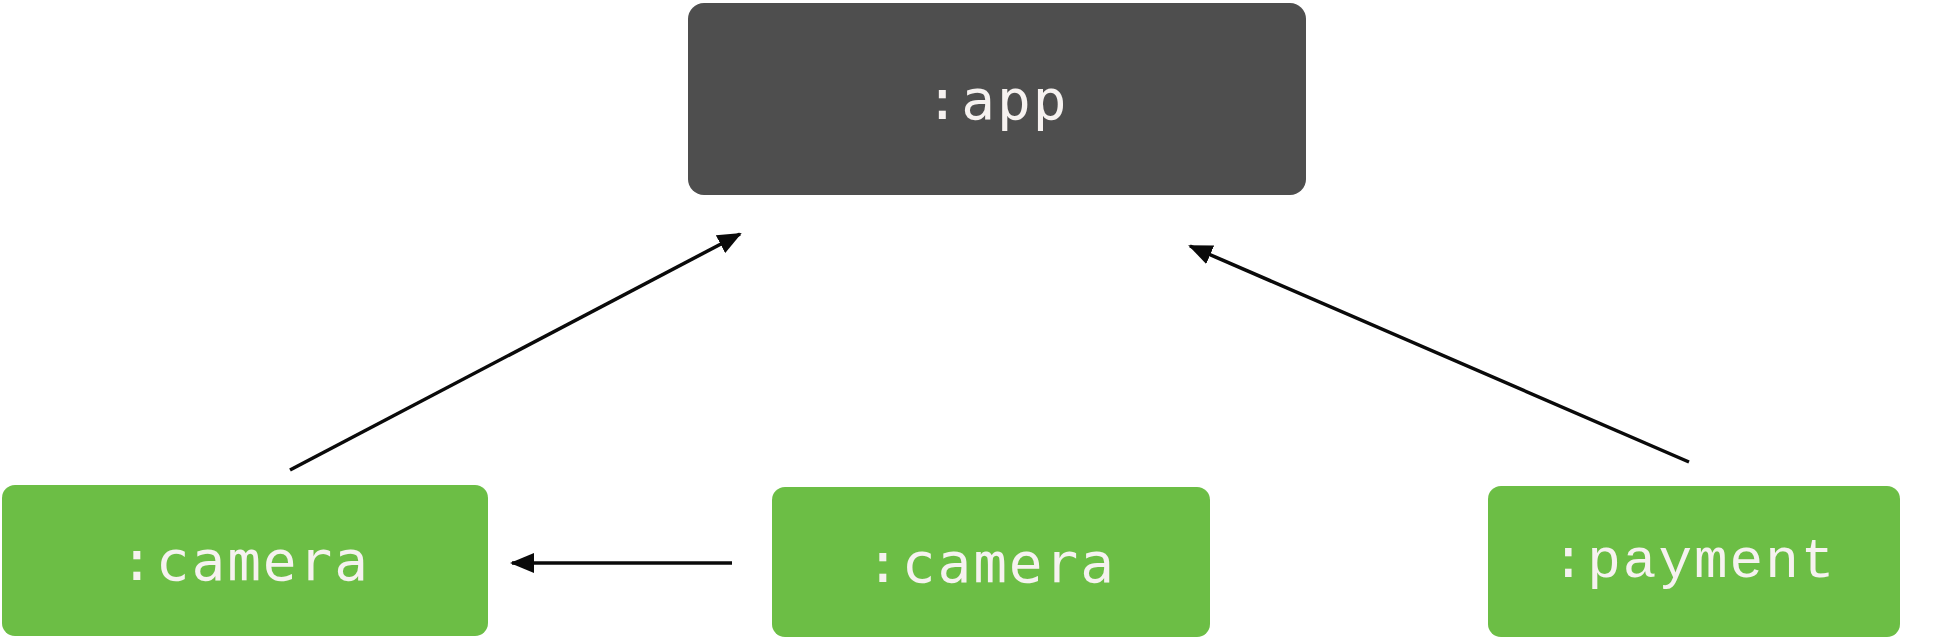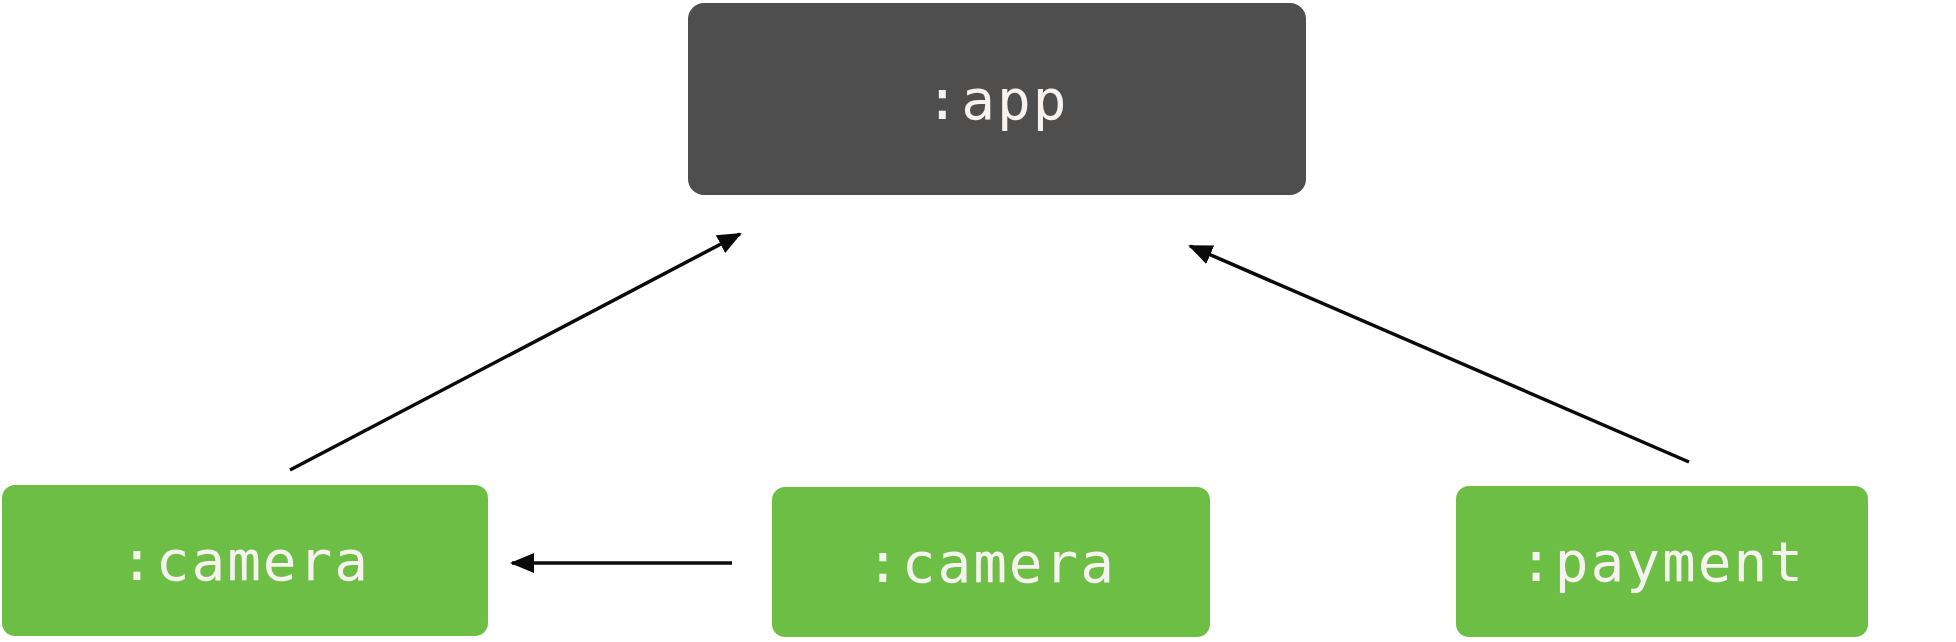--- a/index.html
+++ b/index.html
@@ -55,26 +55,27 @@
   }
   .node-video {
     left: 772px;
     top: 487px;
     width: 438px;
     height: 150px;
     background: #6cbe45;
     border-radius: 13px;
   }
   .node-payment {
-    left: 1456px;
+    left: 1488px;
     top: 486px;
     width: 412px;
     height: 151px;
     background: #6cbe45;
     border-radius: 13px;
+    font-family: Liberation Mono, monospace;
   }
 </style>
 </head>
 <body>
 
 <div class="canvas">
 
   <svg class="edges-layer" width="1956" height="642" viewBox="0 0 1956 642" xmlns="http://www.w3.org/2000/svg">
     <defs>
       <marker id="arrowhead" markerUnits="userSpaceOnUse" markerWidth="24" markerHeight="20" viewBox="0 0 12 10" refX="11" refY="5" orient="auto">

